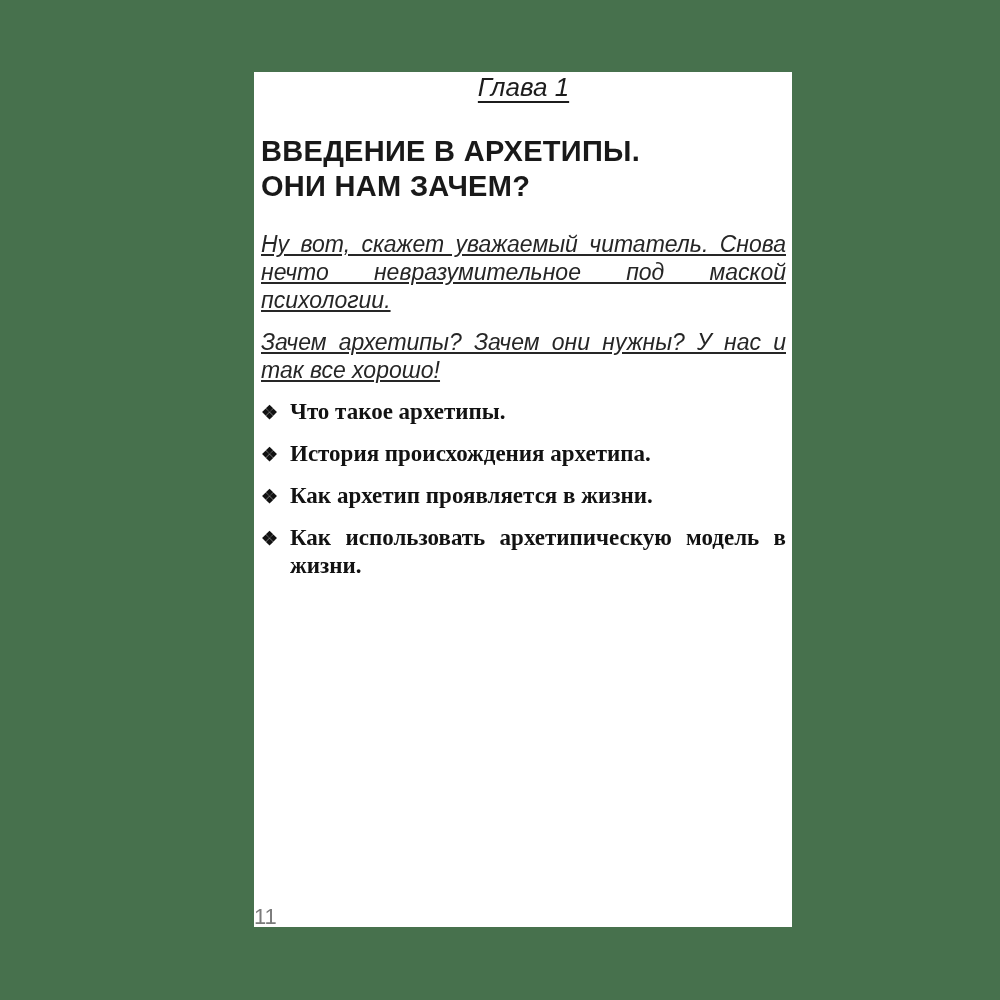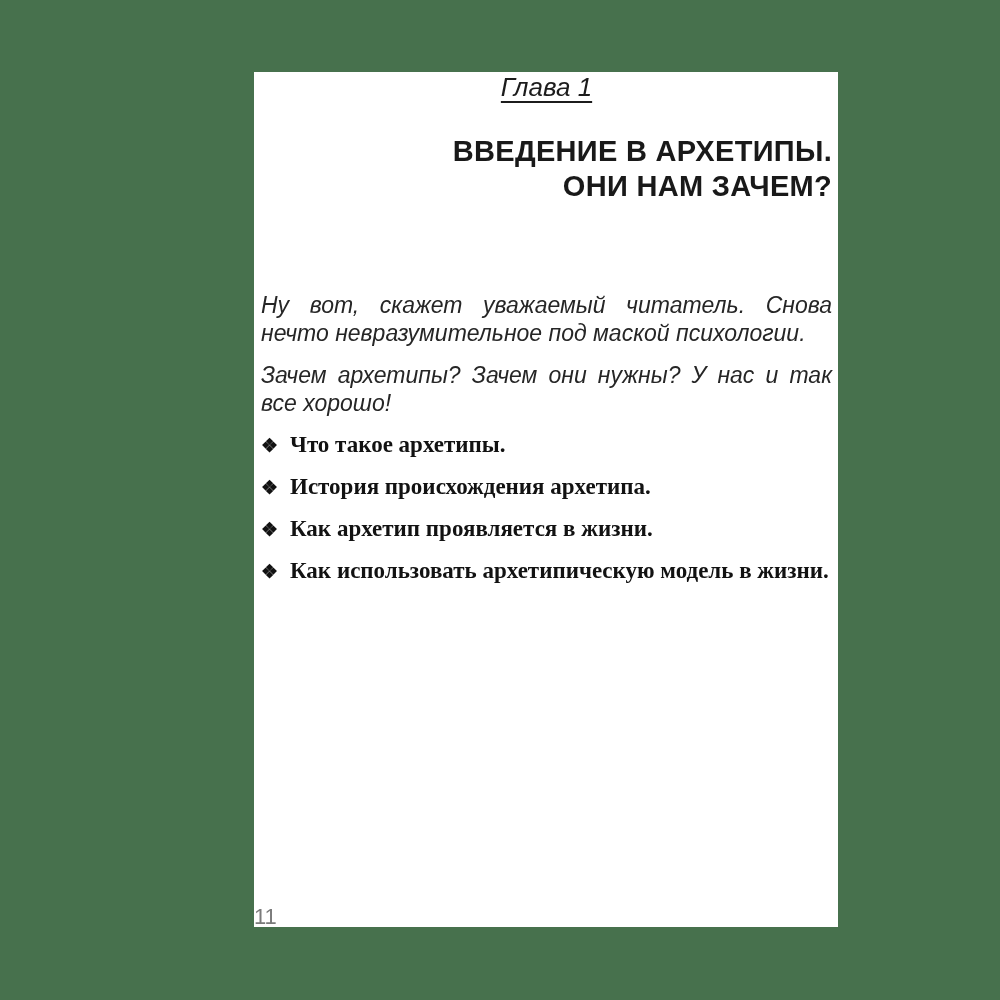--- a/index.html
+++ b/index.html
@@ -11,21 +11,21 @@
     height: 1000px;
     background: #47714d;
     position: relative;
     font-family: "Liberation Sans", sans-serif;
     overflow: hidden;
   }
   .book-page {
     position: absolute;
     left: 254px;
     top: 72px;
-    width: 584px;
+    width: 538px;
     height: 855px;
     background: #ffffff;
     color: #1d1d1d;
     overflow: hidden;
     box-sizing: border-box;
     padding: 0 6px 0 7px;
   }
   .chapter-label {
     text-align: center;
     font-style: italic;
@@ -35,34 +35,35 @@
     padding-top: 1px;
   }
   .chapter-label span {
     text-decoration: underline;
     text-decoration-thickness: 2px;
     text-underline-offset: 5px;
     padding: 0 2px;
   }
   .chapter-title {
     margin-top: 32px;
-    text-align: right;
+    text-align: left;
     font-weight: 700;
     font-size: 29px;
     line-height: 35px;
     letter-spacing: 0.3px;
     color: #191919;
   }
   .paragraphs {
-    margin-top: 87px;
+    margin-top: 26px;
     font-style: italic;
     font-size: 23px;
     line-height: 28px;
     text-align: justify;
     color: #262626;
+    text-decoration: underline;
   }
   .paragraphs p {
     margin: 0 0 14px 0;
   }
   .chapter-contents {
     font-family: "Liberation Serif", serif;
     font-weight: 700;
     font-size: 23px;
     color: #121212;
   }

